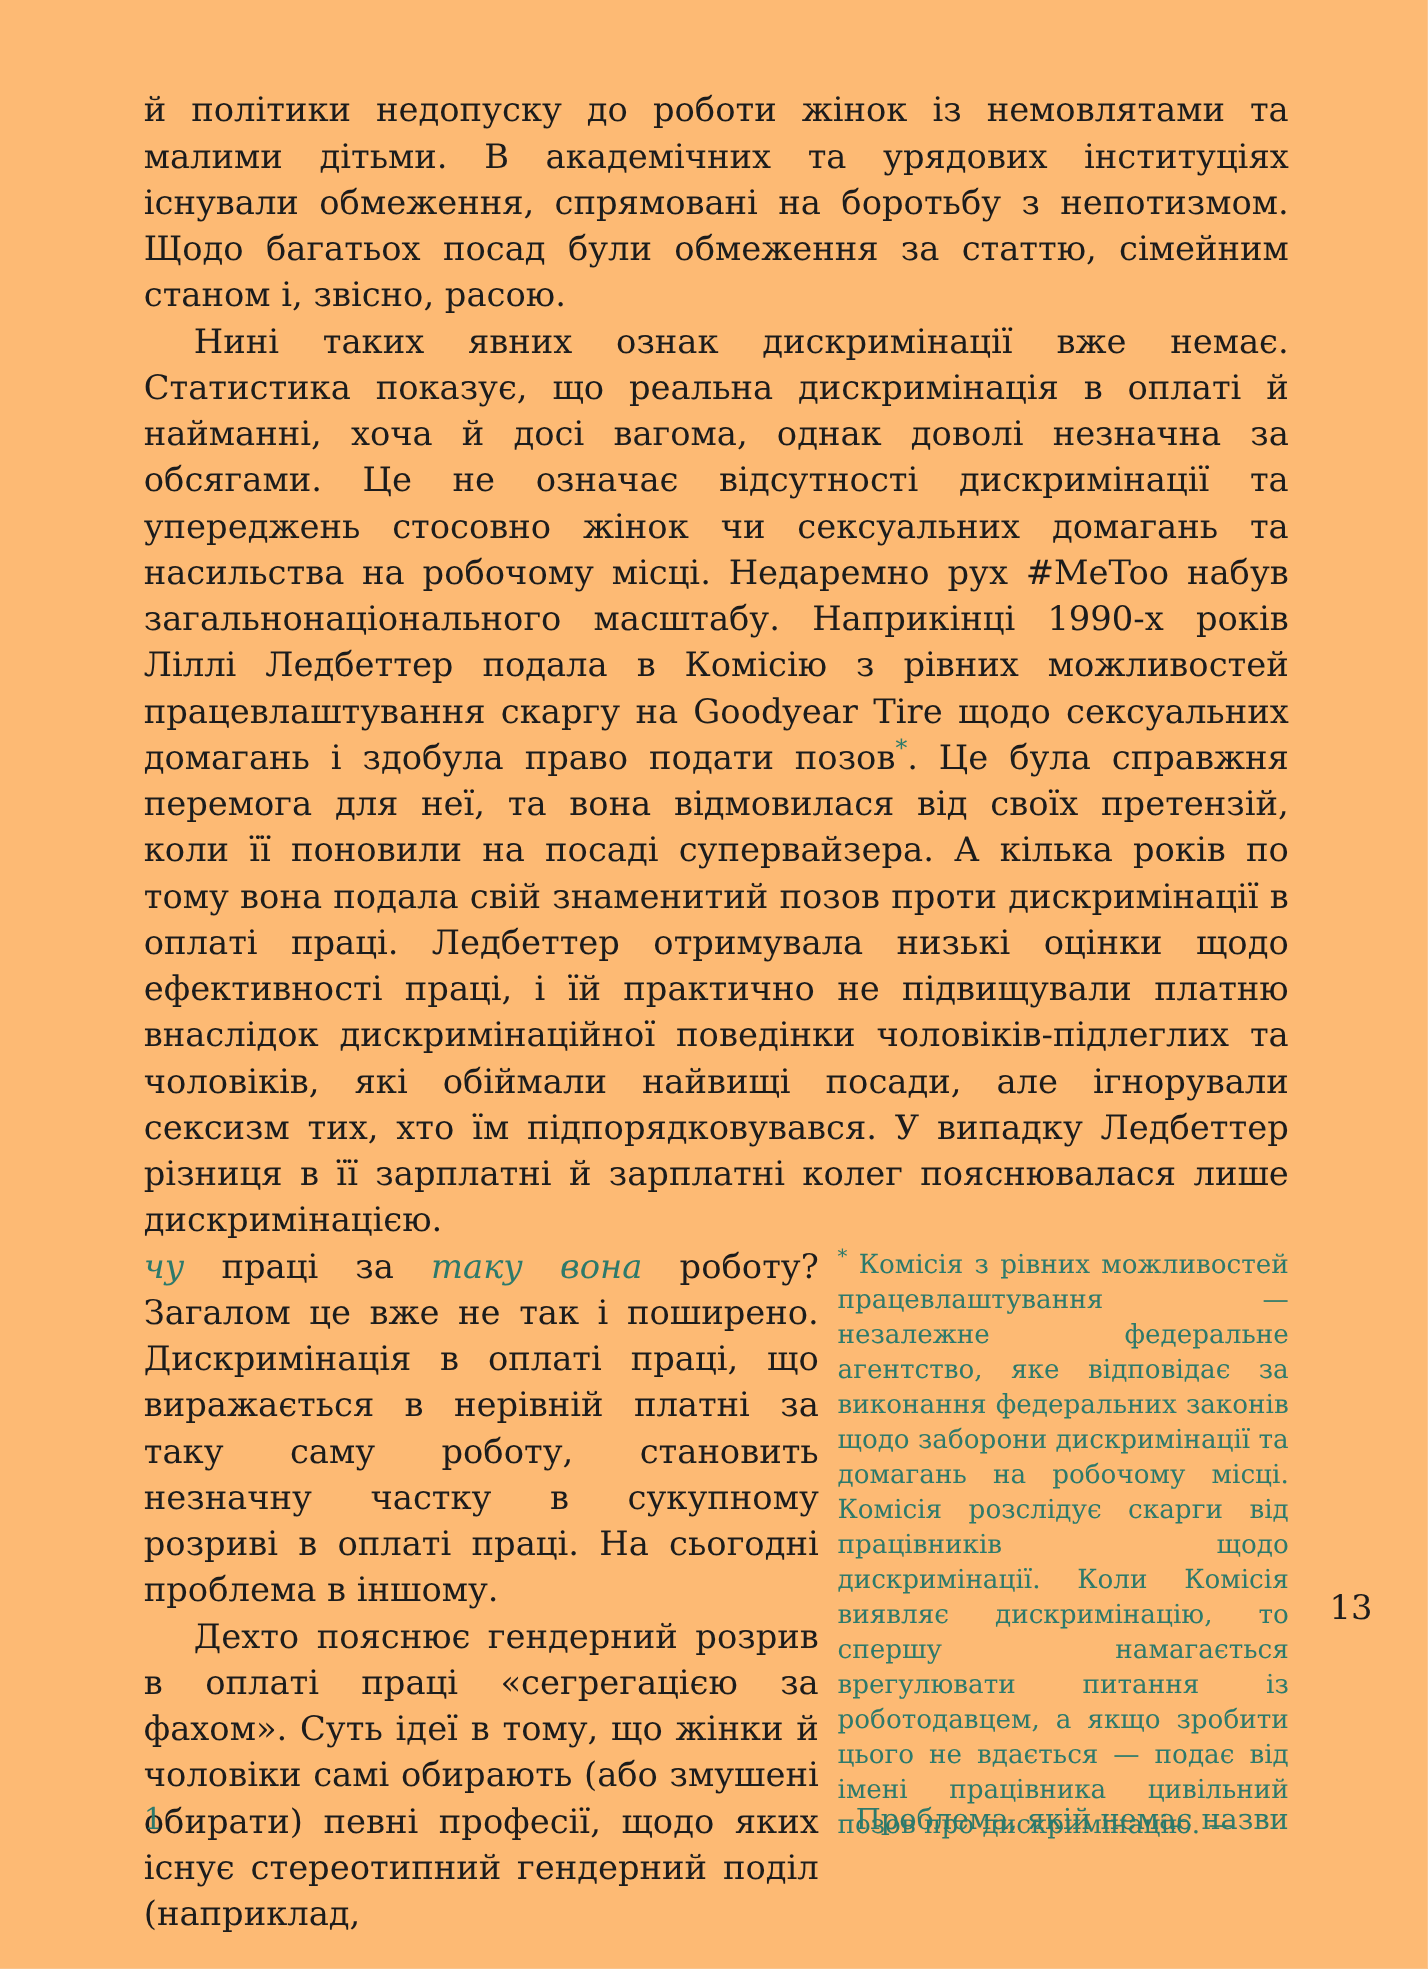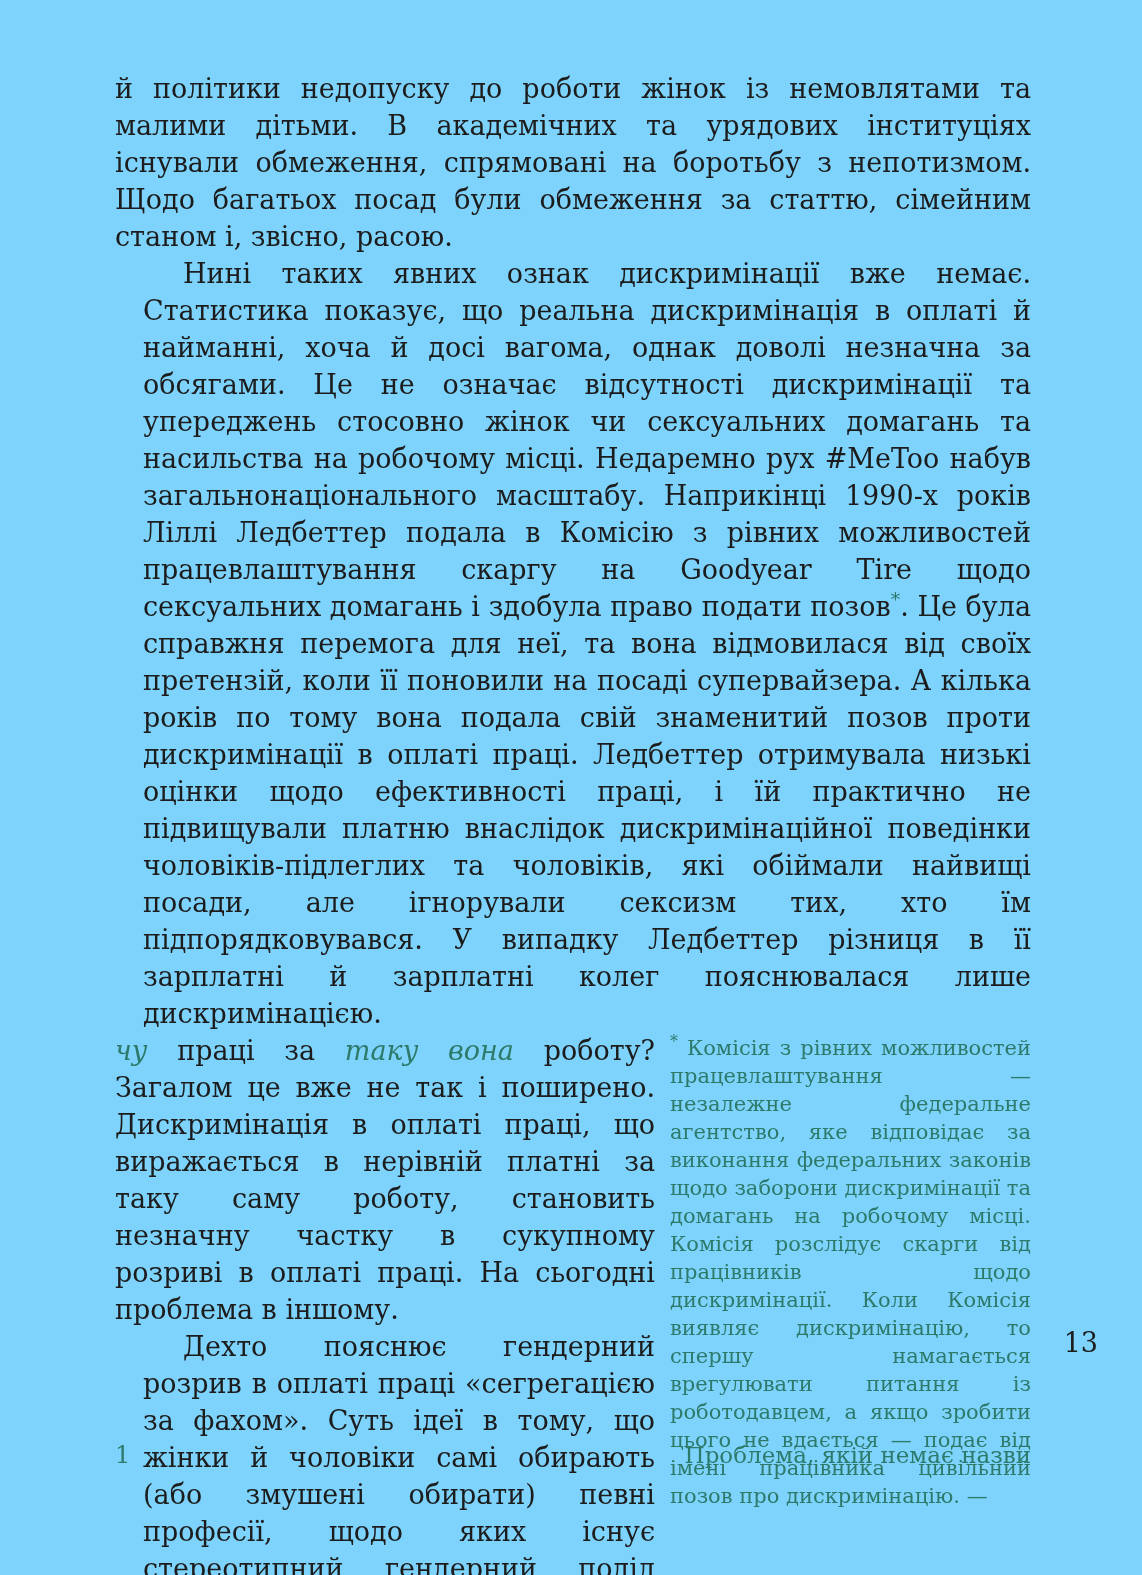--- a/index.html
+++ b/index.html
@@ -20,21 +20,21 @@
     top: 70px;
     width: 916px;
   }
   p.body {
     margin: 0;
     font-size: 27px;
     line-height: 37px;
     text-align: justify;
     color: var(--ink, #1c1c1c);
   }
-  p.indent { text-indent: 40px; margin-left: 28px; }
+  p.indent { text-indent: 40px; }
   .columns {
     display: flex;
     align-items: flex-start;
     gap: 15px;
   }
   .left-col { width: 540px; flex: 0 0 540px; }
   .sidenote {
     flex: 1 1 auto;
     margin-top: 2px;
     font-size: 21px;
@@ -49,21 +49,21 @@
     font-size: 0.70em;
     line-height: 0;
   }
   .fn-marker-side {
     vertical-align: super;
     font-size: 0.75em;
     line-height: 0;
   }
   .page-number {
     position: absolute;
-    top: 1326px;
+    top: 1270px;
     right: 44px;
     font-size: 27px;
     line-height: 34px;
     color: var(--ink, #1c1c1c);
   }
   .footer {
     position: absolute;
     left: 115px;
     top: 1440px;
     width: 916px;
@@ -72,21 +72,21 @@
     align-items: baseline;
     color: var(--green, #2d7a6b);
     font-size: 24px;
     line-height: 30px;
   }
   .footer .footer-right { font-size: 23px; }
 </style>
 </head>
 <body>
 
-<div class="page" style="background: #7dd3fc;">
+<div class="page" style="background: #fdba74;">
   <div class="content">
 
     <p class="body"><span>й політики недопуску до роботи жінок із немовлятами та малими дітьми. В академічних та урядових інституціях існували обмеження, спрямовані на боротьбу з непотизмом. Щодо багатьох посад були обмеження за статтю, сімейним станом і, звісно, расою.</span></p>
 
     <p class="body indent"><span>Нині таких явних ознак дискримінації вже немає. Статистика показує, що реальна дискримінація в оплаті й найманні, хоча й досі вагома, однак доволі незначна за обсягами. Це не означає відсутності дискримінації та упереджень стосовно жінок чи сексуальних домагань та насильства на робочому місці. Недаремно рух #MeToo набув загальнонаціонального масштабу. Наприкінці 1990-х років Ліллі Ледбеттер подала в Комісію з рівних можливостей працевлаштування скаргу на Goodyear Tire щодо сексуальних домагань і здобула право подати позов</span><span class="fn-marker">*</span><span>. Це була справжня перемога для неї, та вона відмовилася від своїх претензій, коли її поновили на посаді супервайзера. А кілька років по тому вона подала свій знаменитий позов проти дискримінації в оплаті праці. Ледбеттер отримувала низькі оцінки щодо ефективності праці, і їй практично не підвищували платню внаслідок дискримінаційної поведінки чоловіків-підлеглих та чоловіків, які обіймали найвищі посади, але ігнорували сексизм тих, хто їм підпорядковувався. У випадку Ледбеттер різниця в її зарплатні й зарплатні колег пояснювалася лише дискримінацією.</span></p>
 
 
     <div class="columns">
       <div class="left-col">
         <p class="body"><span class="accent-italic">чу</span><span> праці за </span><span class="accent-italic">таку вона</span><span> роботу? Загалом це вже не так і поширено. Дискримінація в оплаті праці, що виражається в нерівній платні за таку саму роботу, становить незначну частку в сукупному розриві в оплаті праці. На сьогодні проблема в іншому.</span></p>

